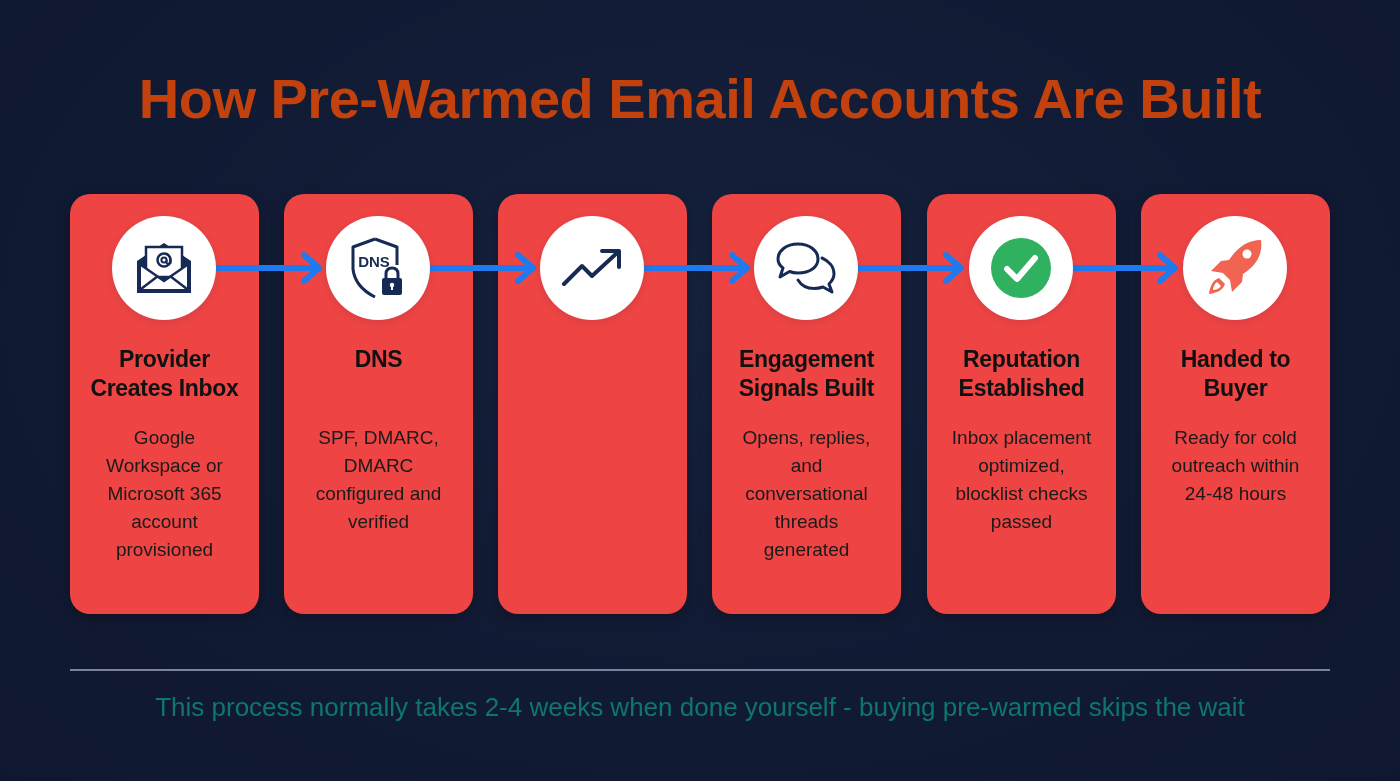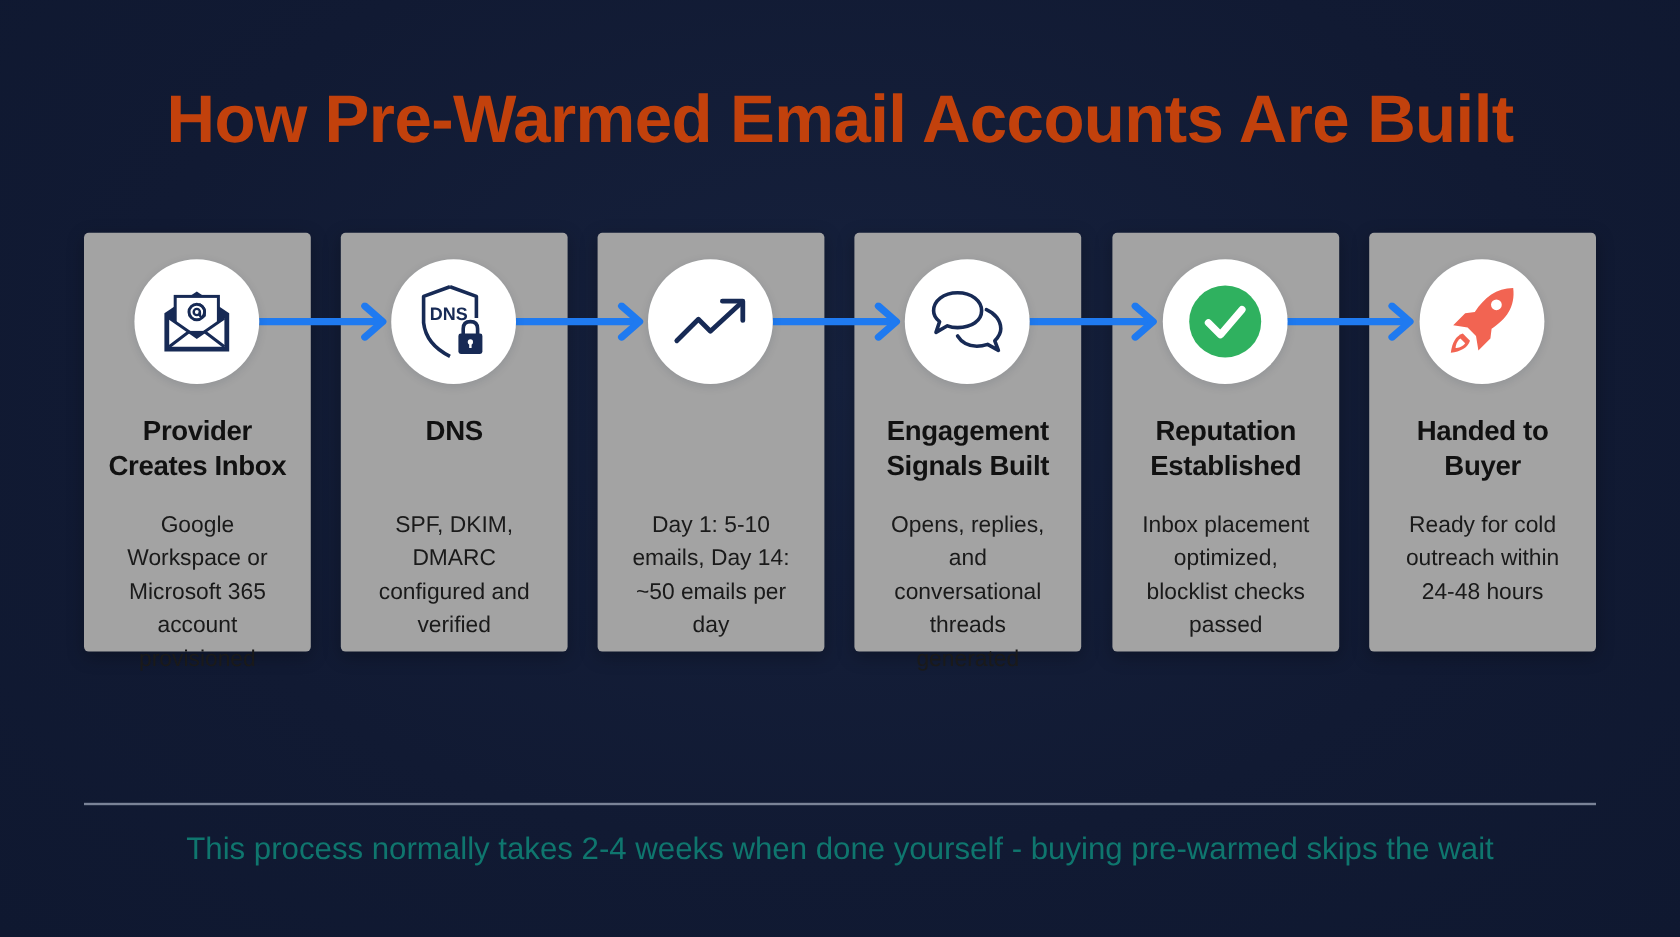--- a/index.html
+++ b/index.html
@@ -10,22 +10,22 @@
     font-family: "Liberation Sans", "DejaVu Sans", sans-serif;
     position: relative;
   }
   .title {
     position: absolute; left: 0; top: 66px; width: 1400px;
     text-align: center; color: #c2410c;
     font-size: 56px; font-weight: 700; letter-spacing: -0.5px;
     line-height: 66px;
   }
   .card {
-    position: absolute; top: 194px; width: 189px; height: 349px;
-    background: #a3a3a3; border-radius: 4px;
+    position: absolute; top: 194px; width: 189px; height: 420px;
+    background: #ef4444; border-radius: 20px;
     box-shadow: 0 4px 14px rgba(0,0,0,0.25);
   }
   .icon-circle {
     position: absolute; left: 42px; top: 22px; width: 104px; height: 104px;
     border-radius: 50%; background: #ffffff;
     box-shadow: 0 2px 8px rgba(20,30,60,0.12);
     display: flex; align-items: center; justify-content: center;
     z-index: 3;
   }
   .icon-circle svg { display: block; }
@@ -91,39 +91,33 @@
       <path d="M39 44 L39 39 Q39 33 45 33 Q51 33 51 39 L51 44" fill="none" stroke="#172a55" stroke-width="3"></path>
       <rect x="35" y="43" width="20" height="17" rx="2" fill="#172a55"></rect>
       <circle cx="45" cy="50" r="2.2" fill="#ffffff"></circle>
       <rect x="44" y="50" width="2" height="5" fill="#ffffff"></rect>
     </svg>
   </div>
   <div class="card-title">
     <div>DNS</div>
   </div>
   <div class="card-desc">
-    <div>SPF, DKIM,</div>
+    <div>SPF, DMARC,</div>
     <div>DMARC</div>
     <div>configured and</div>
     <div>verified</div>
   </div>
 </div>
 
 <div class="card" style="left:498px;">
   <div class="icon-circle">
     <svg width="64" height="44" viewBox="0 0 64 44">
       <path d="M4 38 L22 20 L32 30 L58 6" fill="none" stroke="#172a55" stroke-width="4" stroke-linecap="round" stroke-linejoin="round"></path>
       <path d="M42 5 L59 5 L59 21" fill="none" stroke="#172a55" stroke-width="4" stroke-linecap="round" stroke-linejoin="round"></path>
     </svg>
-  </div>
-  <div class="card-desc">
-    <div>Day 1: 5-10</div>
-    <div>emails, Day 14:</div>
-    <div>~50 emails per</div>
-    <div>day</div>
   </div>
 </div>
 
 <div class="card" style="left:712px;">
   <div class="icon-circle">
     <svg width="64" height="56" viewBox="0 0 64 56">
       <path d="M24 4 C36 4 44 11 44 19 C44 27 36 33 24 33 C21 33 18 32.5 15.5 31.5 L6 37 L9 28 C5 25 4 22 4 19 C4 11 12 4 24 4 Z" fill="none" stroke="#172a55" stroke-width="3" stroke-linejoin="round"></path>
       <path d="M48 18 C55 21 60 27 60 34 C60 38 58 41 55 44 L58 52 L49 47 C46 48 43 48.5 40 48.5 C33 48.5 27 45 24 40" fill="none" stroke="#172a55" stroke-width="3" stroke-linejoin="round" stroke-linecap="round"></path>
     </svg>
   </div>

